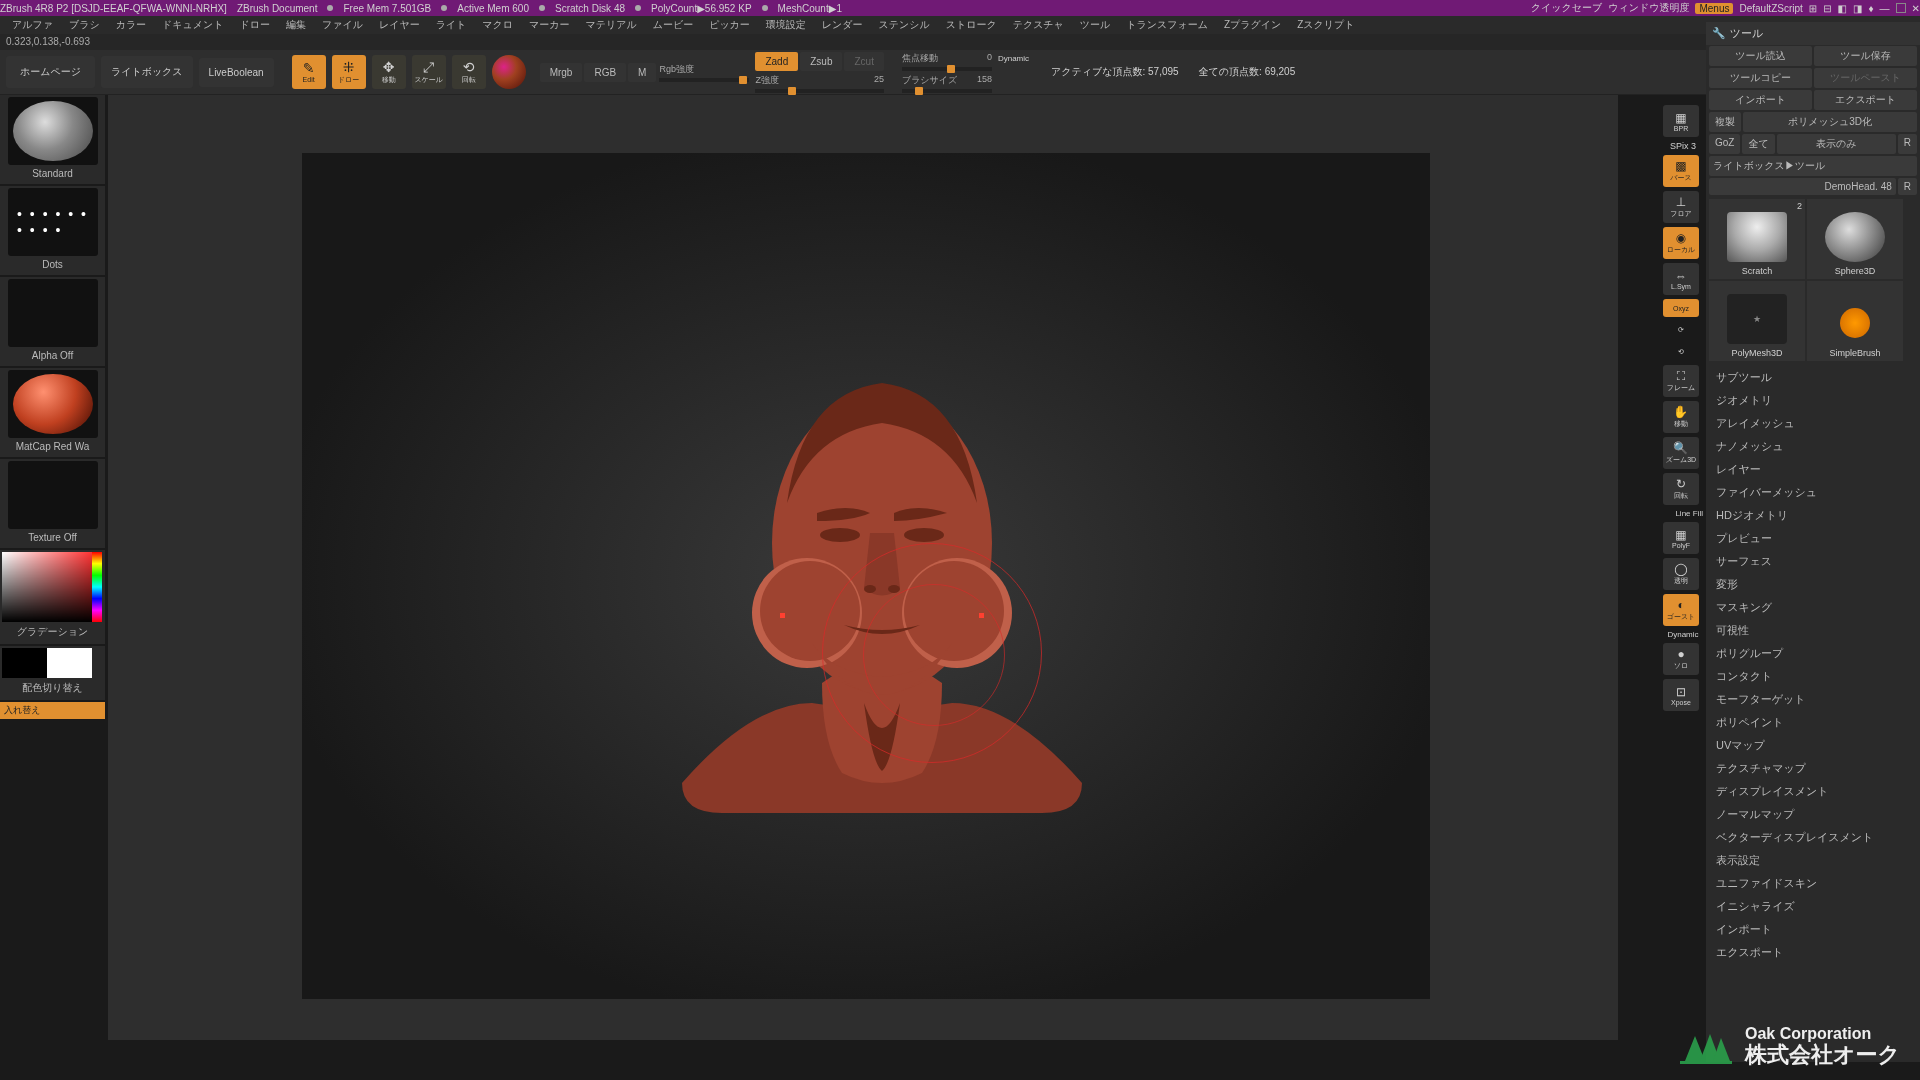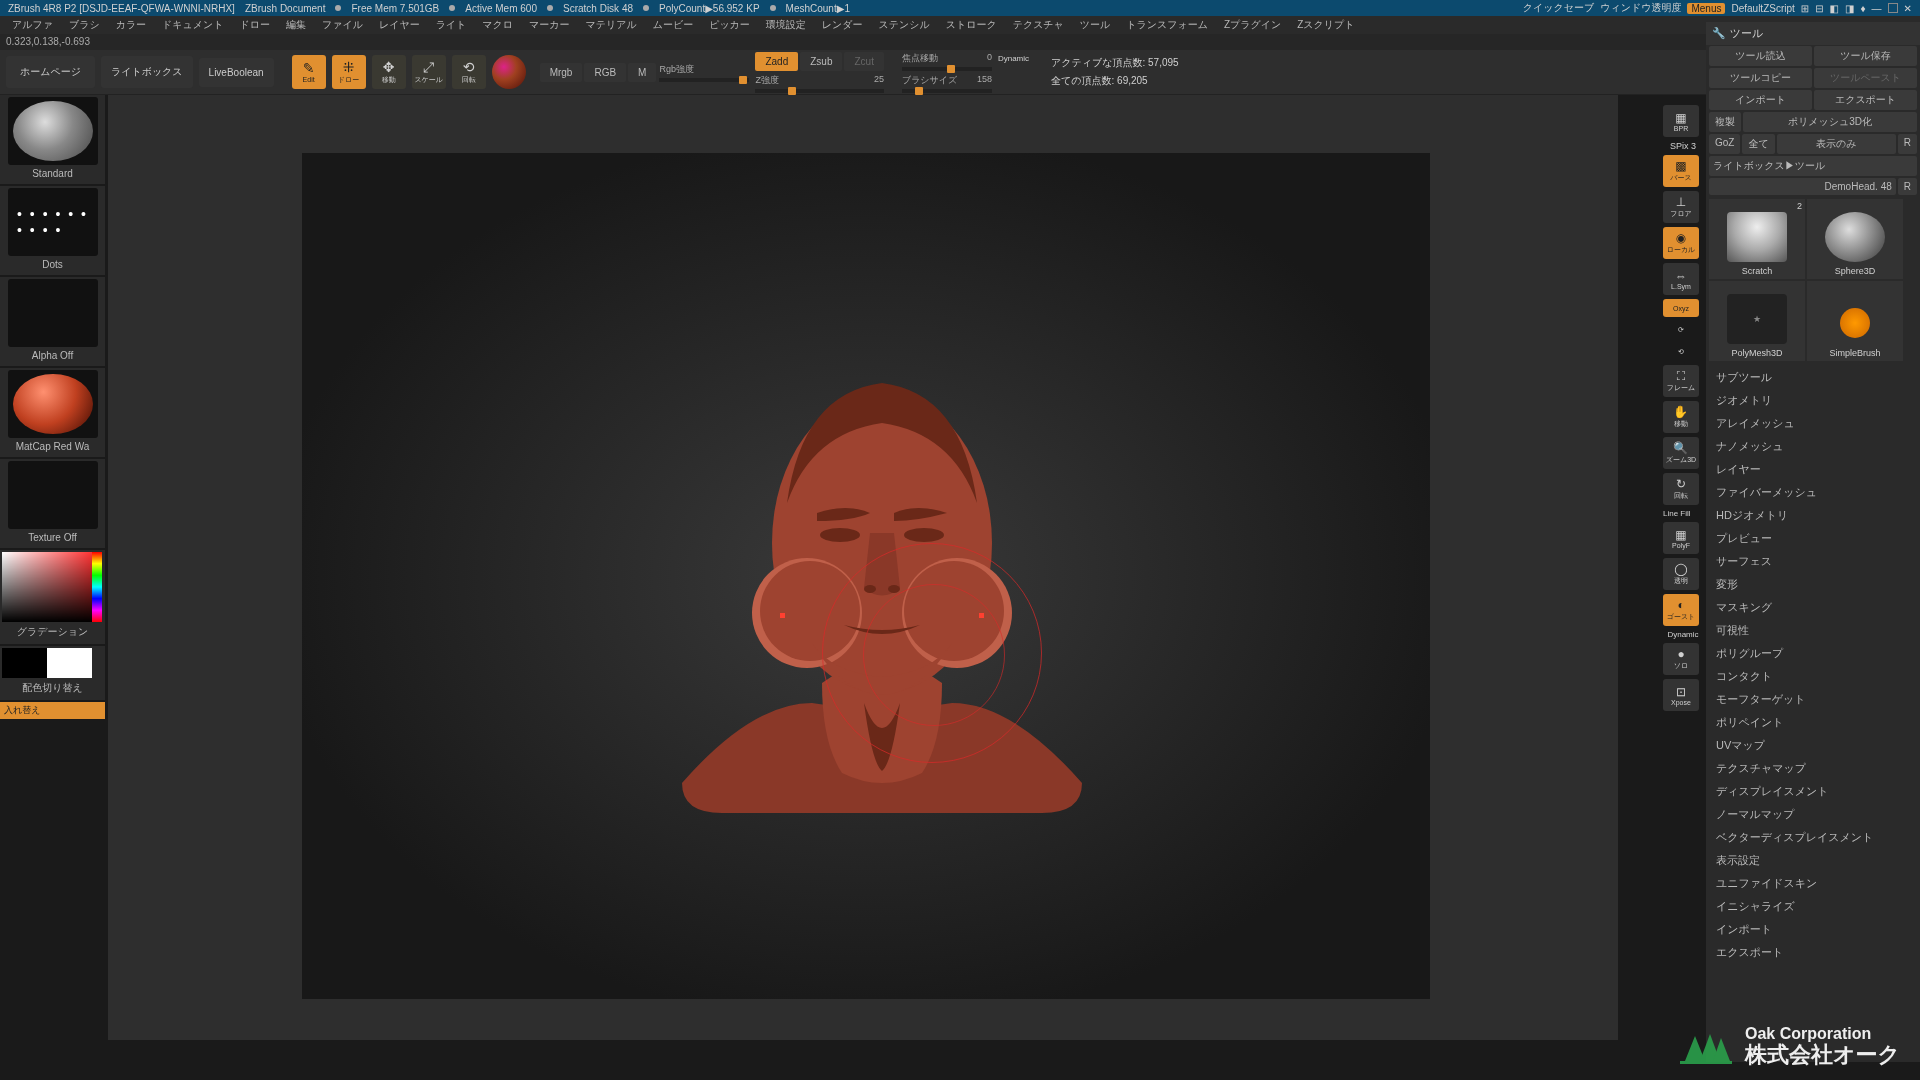--- a/index.html
+++ b/index.html
@@ -1,19 +1,19 @@
 <!DOCTYPE html>
 <html><head>
 <meta charset="utf-8">
 <style>
 * { margin:0; padding:0; box-sizing:border-box; font-family:"Meiryo","Hiragino Sans",sans-serif; }
 body { background:#1a1a1a; color:#d0d0d0; font-size:10px; overflow:hidden; width:1920px; height:1080px; position:relative; }
 
 
-.titlebar { height:16px; background:#0c4a6e; display:flex; align-items:center; padding:0 8px; }
+.titlebar { height:16px; background:#701a75; display:flex; align-items:center; padding:0 0; }
 .titlebar .dot { width:6px; height:6px; border-radius:50%; background:#aaa; display:inline-block; }
 .titlebar .left { display:flex; align-items:center; gap:10px; flex:1; }
 .titlebar .right { display:flex; align-items:center; gap:6px; }
 .titlebar .menus { background:#e19030; color:#222; padding:0 4px; border-radius:2px; }
 .winicon { width:10px; height:10px; border:1px solid #888; display:inline-block; }
 
 
 .menubar { height:18px; background:#2a2a2a; display:flex; align-items:center; gap:0; padding:0 4px; }
 .menubar .mi { padding:2px 8px; color:#b8b8b8; cursor:pointer; }
 
@@ -28,21 +28,21 @@
 .iconbtn.orange { background:#e19030; color:#222; }
 .iconbtn .glyph { font-size:14px; line-height:1; }
 .sphere { width:34px; height:34px; border-radius:50%; background:radial-gradient(circle at 35% 35%,#d28,#a04020 40%,#501008); }
 .modebtn { background:#333; padding:4px 10px; border-radius:2px; color:#bbb; }
 .modebtn.active { background:#e19030; color:#222; }
 .modebtn.dim { color:#666; }
 .slider { display:flex; flex-direction:column; gap:2px; min-width:90px; }
 .slider .lab { font-size:9px; color:#aaa; display:flex; justify-content:space-between; }
 .slider .track { height:4px; background:#222; position:relative; }
 .slider .thumb { position:absolute; width:8px; height:8px; background:#e19030; top:-2px; border-radius:1px; }
-.statcol { display:flex; flex-direction:column; gap:4px; font-size:10px; }
+.statcol { display:flex; flex-direction:row; gap:20px; font-size:10px; }
 
 
 .leftpal { position:absolute; left:0; top:95px; width:105px; display:flex; flex-direction:column; gap:2px; }
 .palslot { background:#2a2a2a; padding:2px; }
 .palslot .thumb { width:90px; height:68px; background:#111; margin:0 auto; border-radius:3px; display:flex; align-items:center; justify-content:center; }
 .palslot .cap { text-align:center; font-size:10px; padding:3px 0; color:#bbb; }
 .brush-thumb { width:80px; height:60px; background:radial-gradient(circle at 40% 35%,#ddd,#888 45%,#444); border-radius:50%; }
 .dots-thumb { color:#fff; letter-spacing:2px; font-size:14px; }
 .mat-thumb { width:80px; height:60px; background:radial-gradient(circle at 38% 30%,#ff9070,#c04020 50%,#3a0800); border-radius:50%; }
 .colorpicker { width:90px; height:70px; background:linear-gradient(to right,#fff,#f33),linear-gradient(to bottom,transparent,#000); background-blend-mode:multiply; position:relative; }
@@ -359,21 +359,21 @@
       <span>移動</span>
     </div>
   <div class="rb">
       <span class="g">🔍</span>
       <span>ズーム3D</span>
     </div>
   <div class="rb">
       <span class="g">↻</span>
       <span>回転</span>
     </div>
-  <div style="font-size:8px;text-align:left">Line Fill</div>
+  <div style="font-size:8px;text-align:right">Line Fill</div>
   <div class="rb">
       <span class="g">▦</span>
       <span>PolyF</span>
     </div>
   <div class="rb">
       <span class="g">◯</span>
       <span>透明</span>
     </div>
   <div class="rb orange">
       <span class="g">◐</span>

